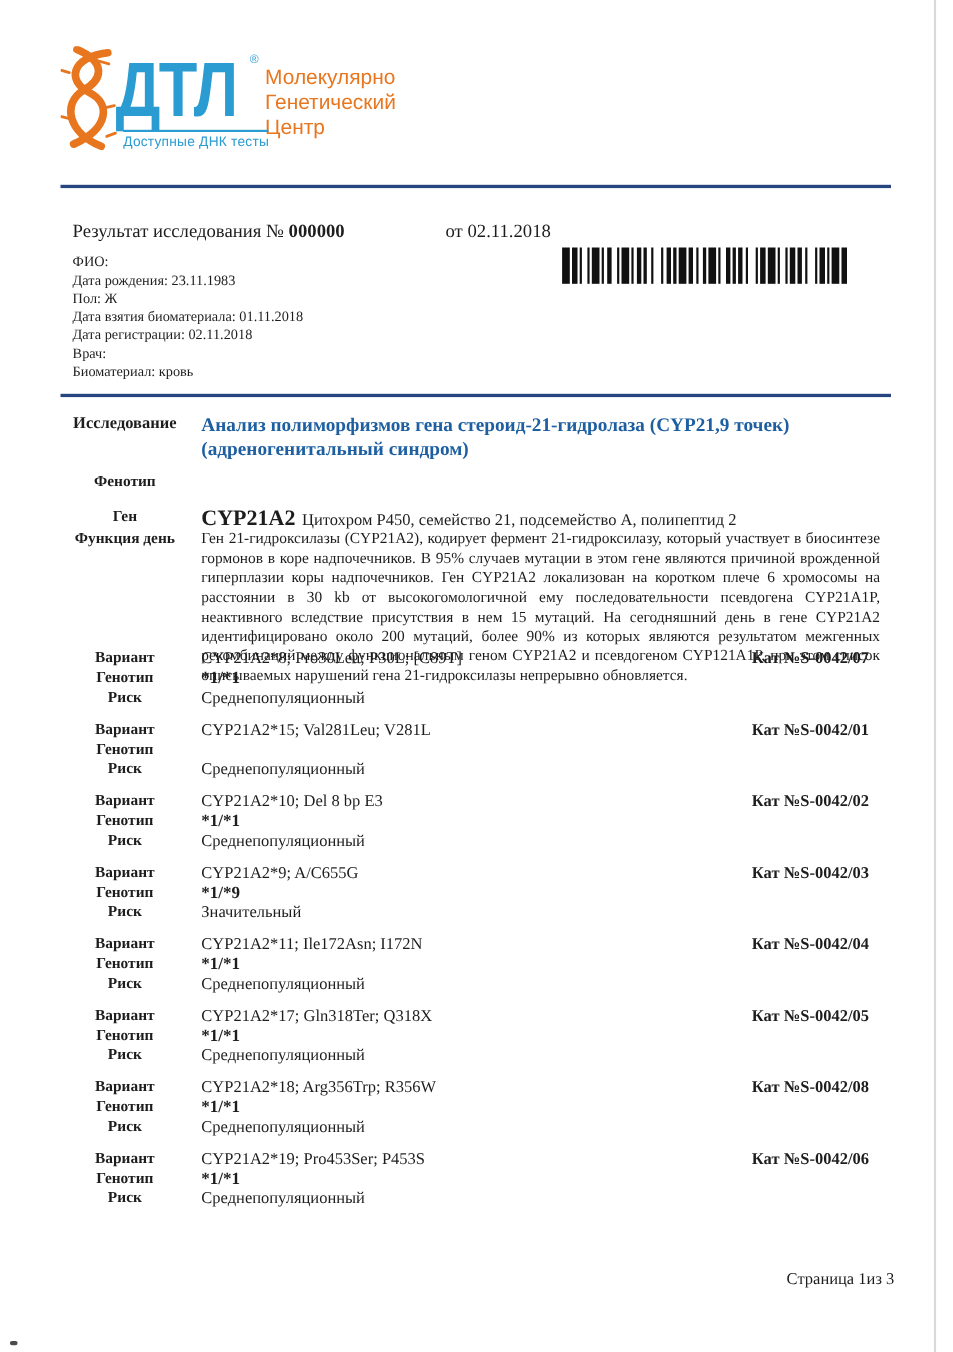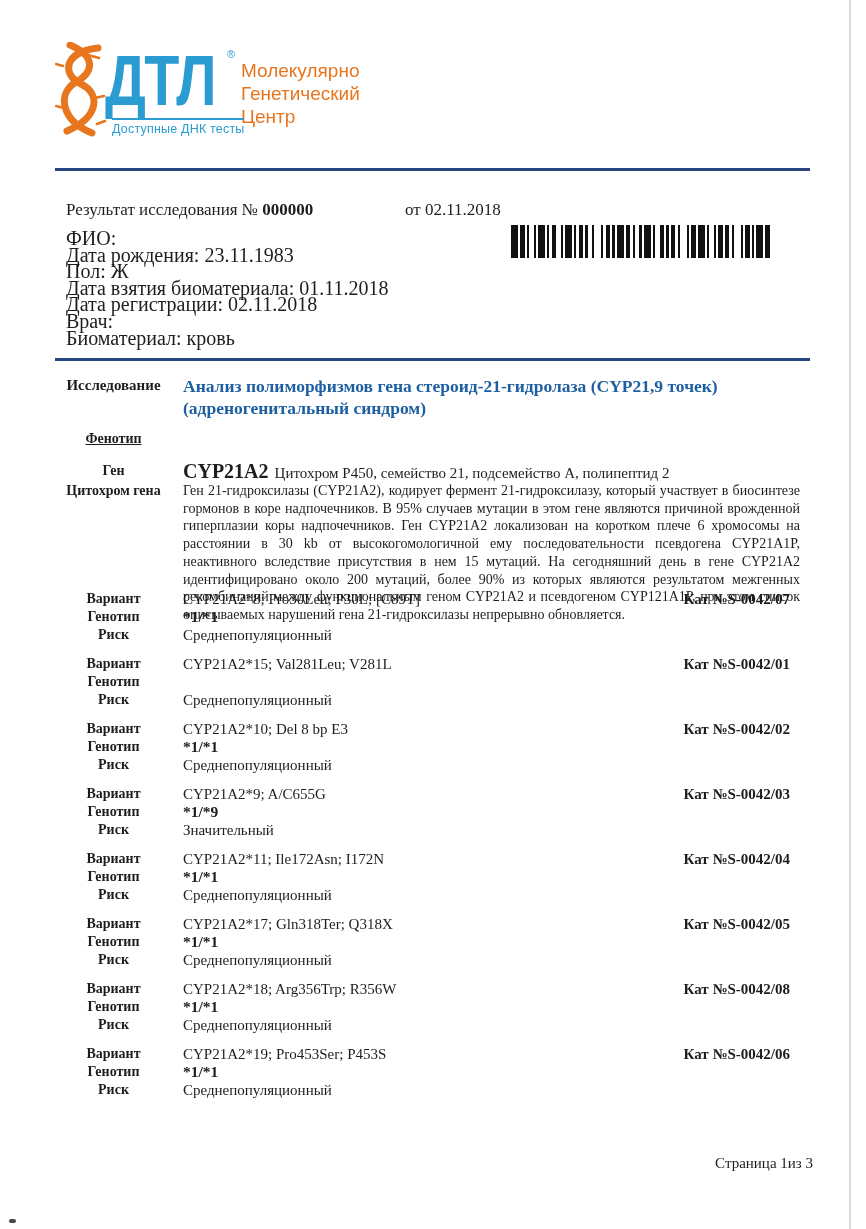--- a/index.html
+++ b/index.html
@@ -19,34 +19,34 @@
            padding-top:2px;font-family:"Liberation Sans",sans-serif;font-size:12.5px;
            color:#2b9cd2;white-space:nowrap;letter-spacing:.2px;}
   
   .rule{position:absolute;left:55px;width:755px;height:3px;background:#27457f;}
   .rule-top{top:168px;}
   .rule-mid{top:358px;}
   
   .title-row{position:absolute;left:66px;top:200px;width:720px;font-size:17px;}
   .title-num{font-weight:bold;}
   .title-date{position:absolute;left:339px;top:0;}
-  .patient{position:absolute;left:66px;top:230px;font-size:20px;line-height:16.6px;}
+  .patient{position:absolute;left:66px;top:230px;font-size:13px;line-height:16.6px;}
   .barcode{position:absolute;left:511px;top:225px;width:259px;height:33px;display:flex;}
   .barcode .b{height:100%;background:#111;}
   .barcode .s{height:100%;background:transparent;}
   
   .content{position:absolute;left:55px;top:372px;width:745px;}
   .row{position:absolute;left:0;display:flex;width:745px;}
   .lbl{width:117px;text-align:center;font-weight:bold;font-size:14px;flex-shrink:0;
        line-height:18px;}
   .val{margin-left:11px;flex:1;font-size:15px;line-height:18px;}
   .sec-study{top:3px;}
   .sec-study .val{max-width:618px;color:#1d5fa0;font-weight:bold;font-size:17.5px;line-height:22px;}
   .sec-study .lbl{font-size:15px;line-height:21px;}
-  .sec-pheno{top:58px;text-decoration:underline;}
+  .sec-pheno{top:58px;}
   .sec-pheno .val{font-weight:bold;font-size:15.5px;}
   .sec-gene{top:90px;}
   .gene-name{font-weight:bold;font-size:20px;margin-right:6px;}
   .sec-func{top:110px;}
   .sec-func .val{font-size:14px;line-height:17.7px;text-align:justify;max-width:618px;}
   .variants{position:absolute;left:0;top:218px;width:745px;}
   .vblock{position:relative;margin-bottom:11px;}
   .vrow{display:flex;width:745px;}
   .vrow .val{line-height:18px;}
   .geno{font-weight:bold;font-size:15.5px;}
@@ -192,21 +192,21 @@
     <div class="row sec-pheno">
       <div class="lbl">Фенотип</div>
     </div>
 
     <div class="row sec-gene">
       <div class="lbl">Ген</div>
       <div class="val"><span class="gene-name">CYP21A2</span><span>Цитохром Р450, семейство 21, подсемейство А, полипептид 2</span></div>
     </div>
 
     <div class="row sec-func">
-      <div class="lbl">Цитохром гена</div>
+      <div class="lbl">Функция день</div>
       <div class="val">Ген 21-гидроксилазы (CYP21A2), кодирует фермент 21-гидроксилазу, который участвует в биосинтезе гормонов в коре надпочечников. В 95% случаев мутации в этом гене являются причиной врожденной гиперплазии коры надпочечников. Ген CYP21A2 локализован на коротком плече 6 хромосомы на расстоянии в 30 kb от высокогомологичной ему последовательности псевдогена CYP21A1P, неактивного вследствие присутствия в нем 15 мутаций. На сегодняшний день в гене CYP21A2 идентифицировано около 200 мутаций, более 90% из которых являются результатом межгенных рекомбинаций между функциональным геном CYP21A2 и псевдогеном CYP121A1P, при этом список описываемых нарушений гена 21-гидроксилазы непрерывно обновляется.</div>
     </div>
 
     <div class="variants" id="variants">
   <div class="vblock">
     <div class="vrow">
       <div class="lbl">Вариант</div>
       <div class="val">CYP21A2*8; Pro30Leu; P30L; [C89T]</div>
     </div>
     <div class="vrow">

